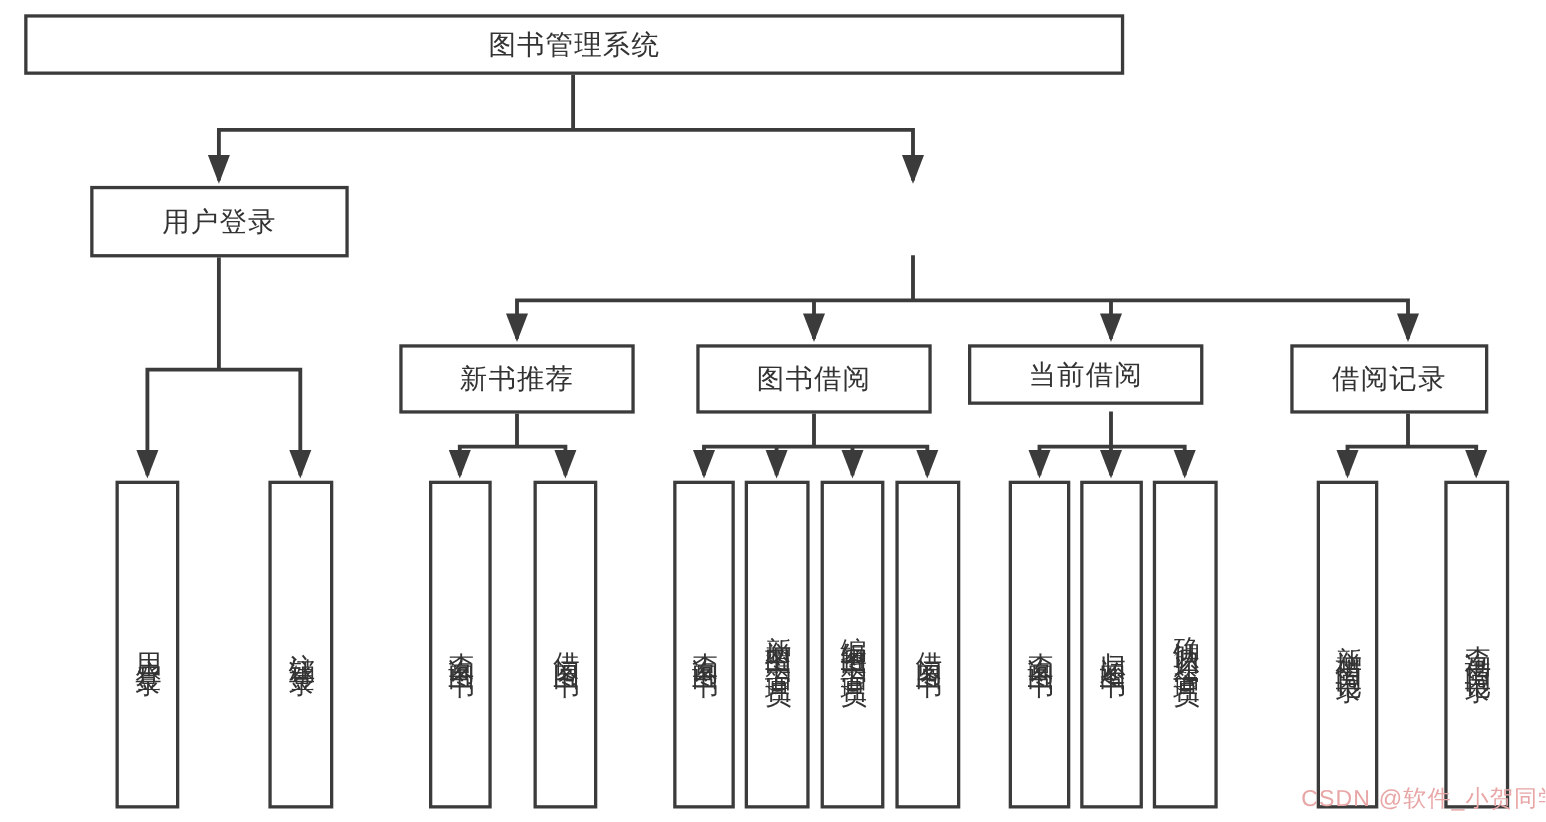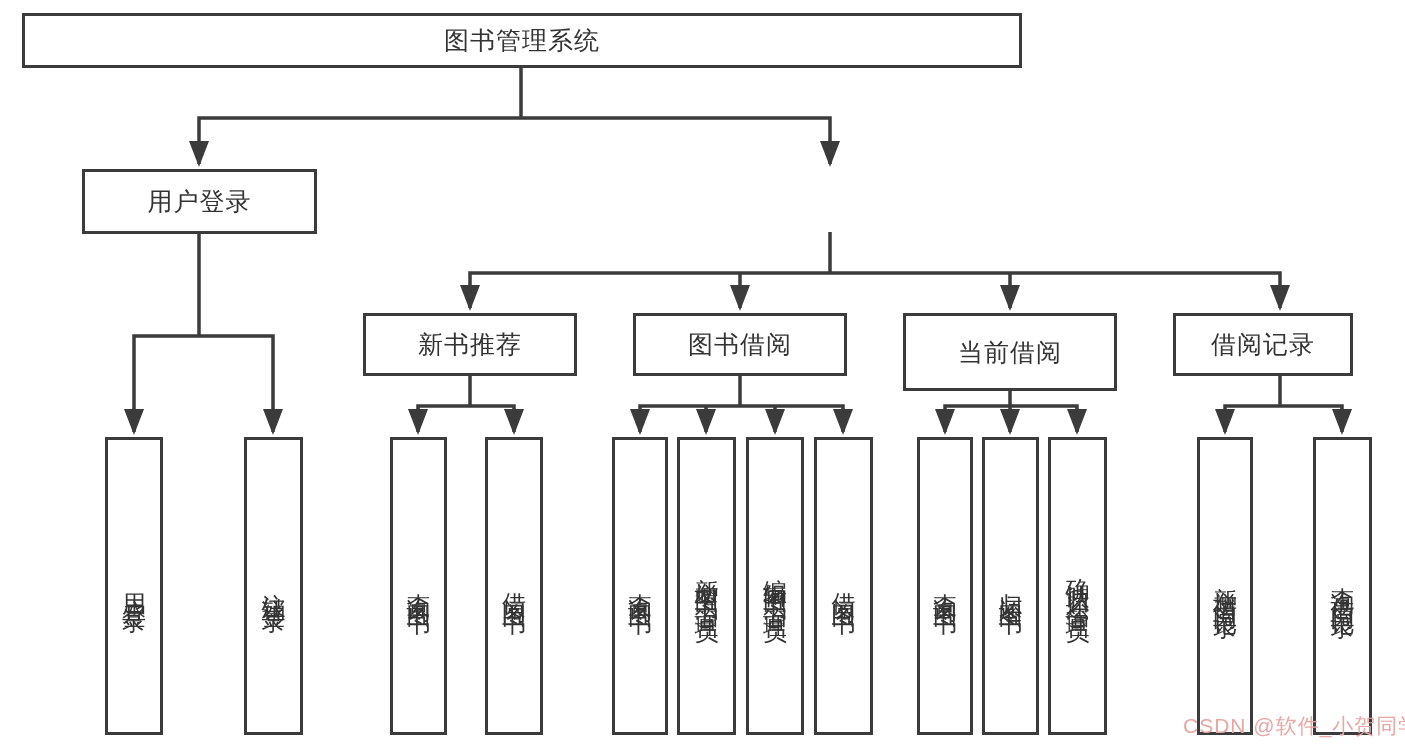--- a/index.html
+++ b/index.html
@@ -73,21 +73,21 @@
       <polygon points="1332,409 1352,409 1342,435"></polygon>
     </g>
   </svg>
 
   <div class="node node-h node-root">图书管理系统</div>
 
   <div class="node node-h" style="left:82px;top:169px;width:235px;height:65px">用户登录</div>
 
   <div class="node node-h" style="left:363px;top:313px;width:214px;height:63px">新书推荐</div>
   <div class="node node-h" style="left:633px;top:313px;width:214px;height:63px">图书借阅</div>
-  <div class="node node-h" style="left:903px;top:313px;width:214px;height:78px">当前借阅</div>
+  <div class="node node-h" style="left:880px;top:313px;width:214px;height:55px">当前借阅</div>
   <div class="node node-h" style="left:1173px;top:313px;width:180px;height:63px">借阅记录</div>
 
   <div class="node node-v" style="left:105px;width:58px">用户登录</div>
   <div class="node node-v" style="left:244px;width:59px">注销登录</div>
 
   <div class="node node-v" style="left:390px;width:57px">查询图书</div>
   <div class="node node-v" style="left:485px;width:58px">借阅图书</div>
 
   <div class="node node-v" style="left:612px;width:56px">查询图书</div>
   <div class="node node-v" style="left:677px;width:59px">新增图书（管理员）</div>

